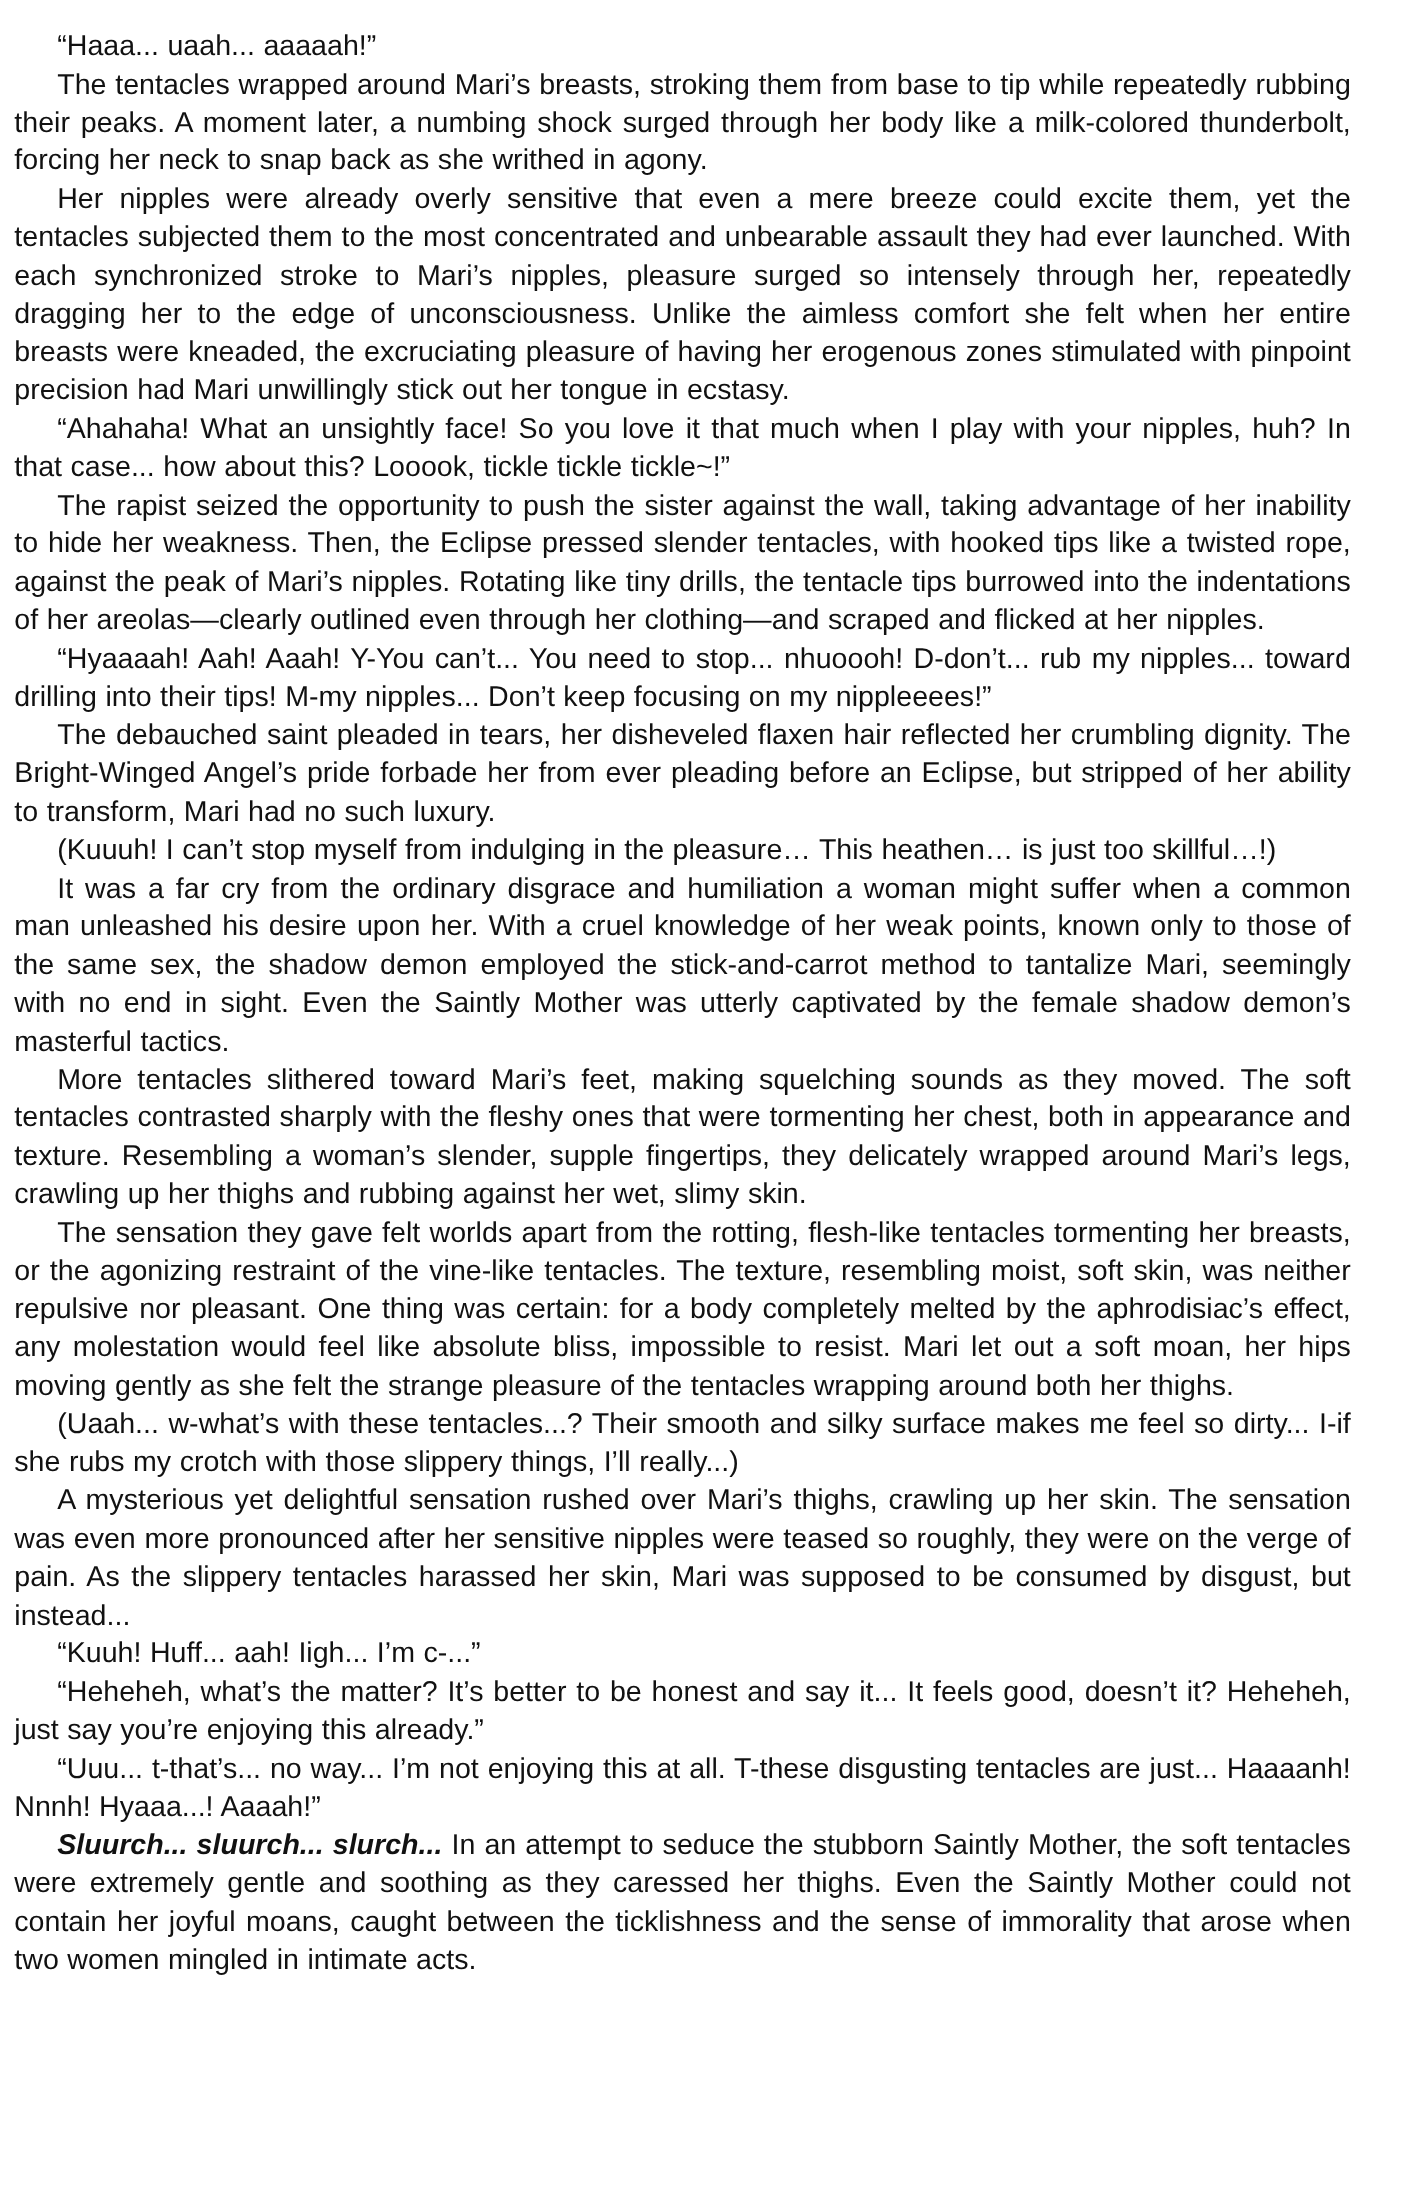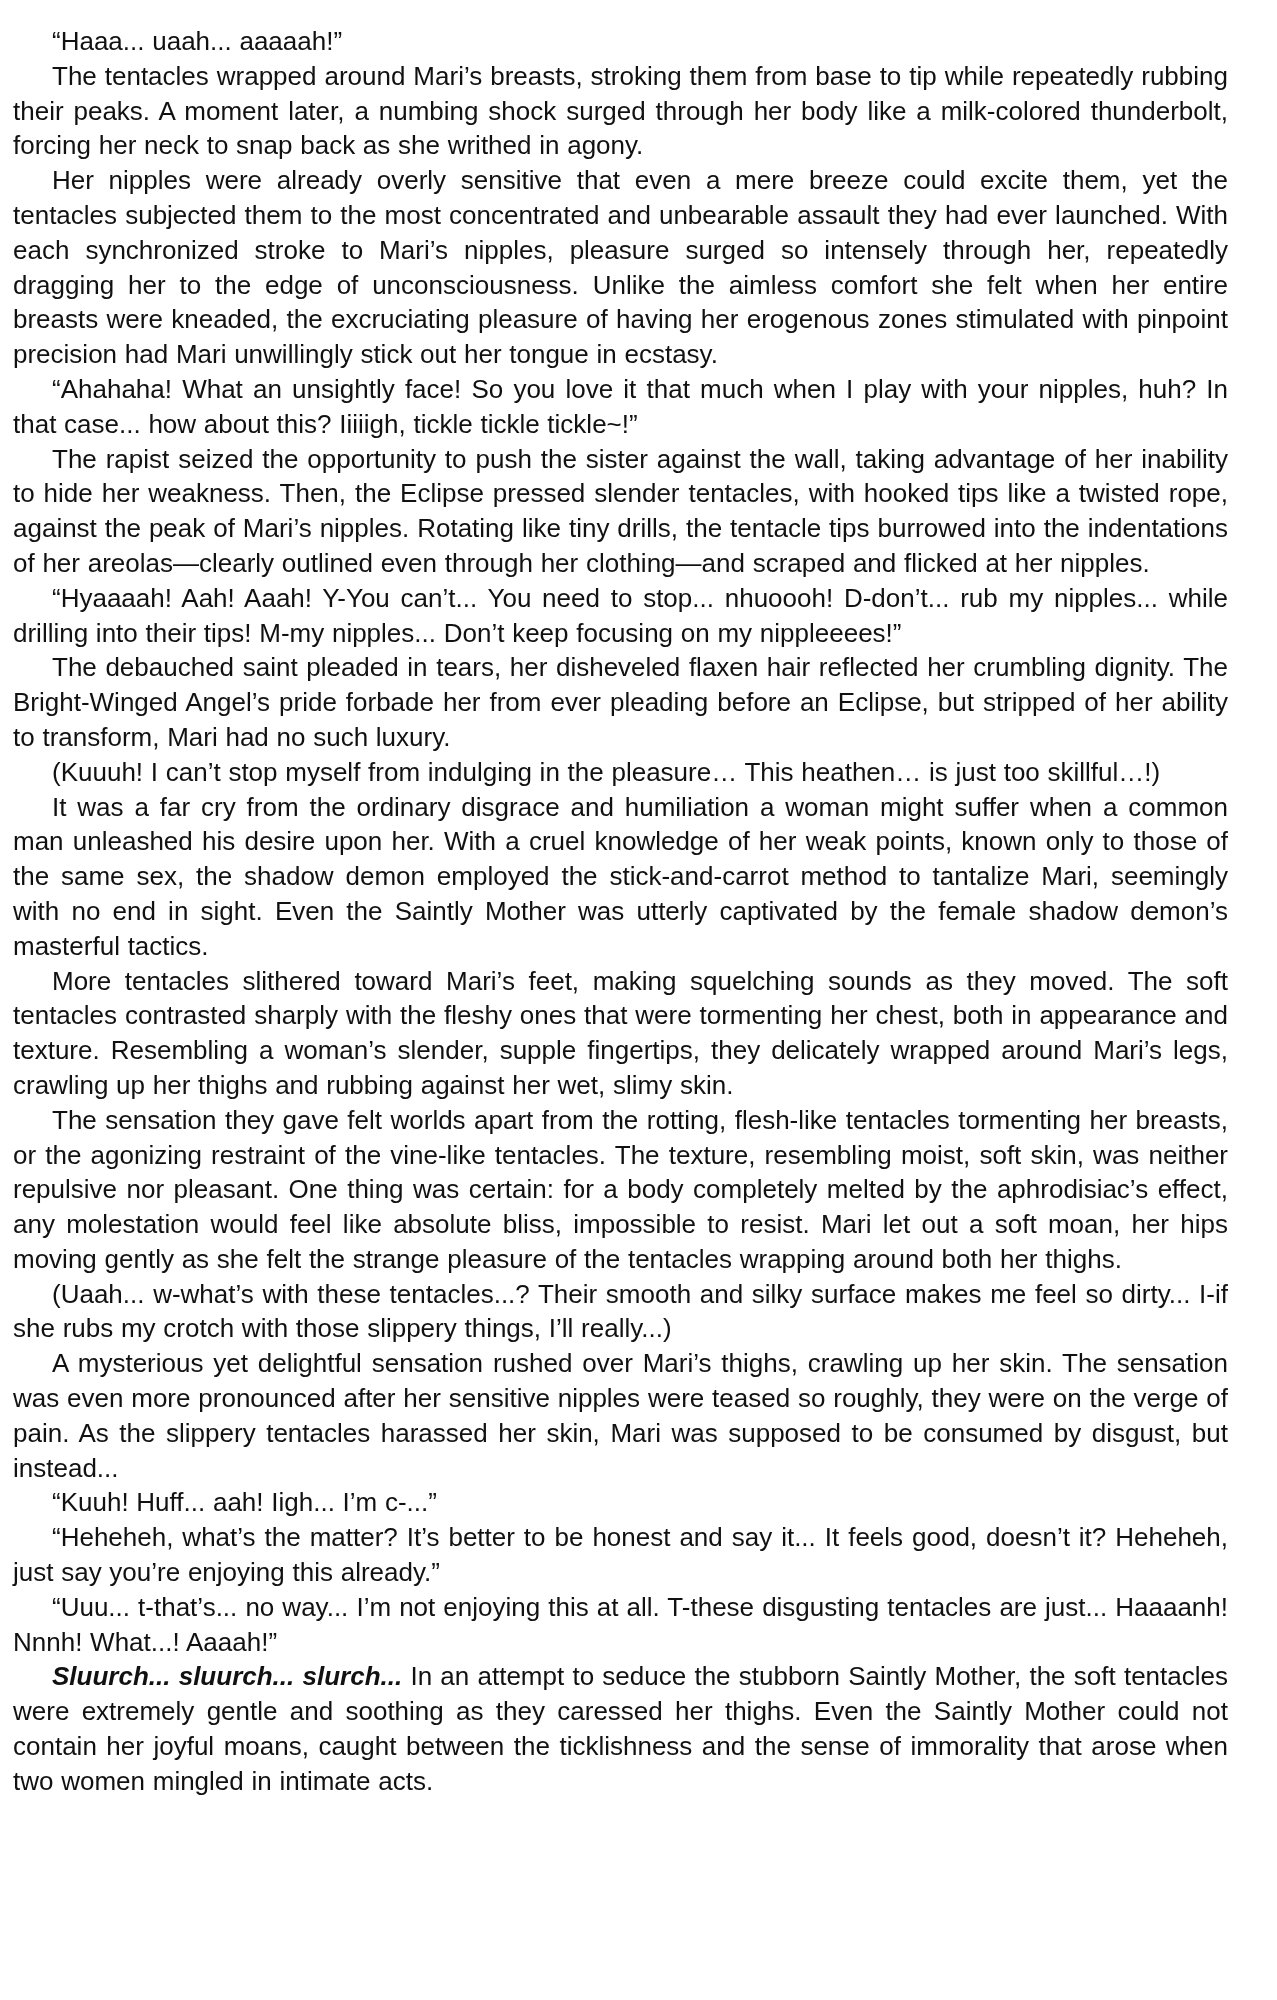--- a/index.html
+++ b/index.html
@@ -33,29 +33,29 @@
     margin-top: 32px;
   }
 </style>
 </head>
 <body>
 
 <div class="reader-page">
   <p>“Haaa... uaah... aaaaah!”</p>
   <p>The tentacles wrapped around Mari’s breasts, stroking them from base to tip while repeatedly rubbing their peaks. A moment later, a numbing shock surged through her body like a milk-colored thunderbolt, forcing her neck to snap back as she writhed in agony.</p>
   <p>Her nipples were already overly sensitive that even a mere breeze could excite them, yet the tentacles subjected them to the most concentrated and unbearable assault they had ever launched. With each synchronized stroke to Mari’s nipples, pleasure surged so intensely through her, repeatedly dragging her to the edge of unconsciousness. Unlike the aimless comfort she felt when her entire breasts were kneaded, the excruciating pleasure of having her erogenous zones stimulated with pinpoint precision had Mari unwillingly stick out her tongue in ecstasy.</p>
-  <p>“Ahahaha! What an unsightly face! So you love it that much when I play with your nipples, huh? In that case... how about this? Iiiiigh, tickle tickle tickle~!”</p>
+  <p>“Ahahaha! What an unsightly face! So you love it that much when I play with your nipples, huh? In that case... how about this? Looook, tickle tickle tickle~!”</p>
   <p>The rapist seized the opportunity to push the sister against the wall, taking advantage of her inability to hide her weakness. Then, the Eclipse pressed slender tentacles, with hooked tips like a twisted rope, against the peak of Mari’s nipples. Rotating like tiny drills, the tentacle tips burrowed into the indentations of her areolas—clearly outlined even through her clothing—and scraped and flicked at her nipples.</p>
-  <p>“Hyaaaah! Aah! Aaah! Y-You can’t... You need to stop... nhuoooh! D-don’t... rub my nipples... while drilling into their tips! M-my nipples... Don’t keep focusing on my nippleeees!”</p>
+  <p>“Hyaaaah! Aah! Aaah! Y-You can’t... You need to stop... nhuoooh! D-don’t... rub my nipples... toward drilling into their tips! M-my nipples... Don’t keep focusing on my nippleeees!”</p>
   <p>The debauched saint pleaded in tears, her disheveled flaxen hair reflected her crumbling dignity. The Bright-Winged Angel’s pride forbade her from ever pleading before an Eclipse, but stripped of her ability to transform, Mari had no such luxury.</p>
   <p>(Kuuuh! I can’t stop myself from indulging in the pleasure… This heathen… is just too skillful…!)</p>
   <p>It was a far cry from the ordinary disgrace and humiliation a woman might suffer when a common man unleashed his desire upon her. With a cruel knowledge of her weak points, known only to those of the same sex, the shadow demon employed the stick-and-carrot method to tantalize Mari, seemingly with no end in sight. Even the Saintly Mother was utterly captivated by the female shadow demon’s masterful tactics.</p>
   <p>More tentacles slithered toward Mari’s feet, making squelching sounds as they moved. The soft tentacles contrasted sharply with the fleshy ones that were tormenting her chest, both in appearance and texture. Resembling a woman’s slender, supple fingertips, they delicately wrapped around Mari’s legs, crawling up her thighs and rubbing against her wet, slimy skin.</p>
   <p>The sensation they gave felt worlds apart from the rotting, flesh-like tentacles tormenting her breasts, or the agonizing restraint of the vine-like tentacles. The texture, resembling moist, soft skin, was neither repulsive nor pleasant. One thing was certain: for a body completely melted by the aphrodisiac’s effect, any molestation would feel like absolute bliss, impossible to resist. Mari let out a soft moan, her hips moving gently as she felt the strange pleasure of the tentacles wrapping around both her thighs.</p>
   <p>(Uaah... w-what’s with these tentacles...? Their smooth and silky surface makes me feel so dirty... I-if she rubs my crotch with those slippery things, I’ll really...)</p>
   <p>A mysterious yet delightful sensation rushed over Mari’s thighs, crawling up her skin. The sensation was even more pronounced after her sensitive nipples were teased so roughly, they were on the verge of pain. As the slippery tentacles harassed her skin, Mari was supposed to be consumed by disgust, but instead...</p>
   <p>“Kuuh! Huff... aah! Iigh... I’m c-...”</p>
   <p>“Heheheh, what’s the matter? It’s better to be honest and say it... It feels good, doesn’t it? Heheheh, just say you’re enjoying this already.”</p>
-  <p>“Uuu... t-that’s... no way... I’m not enjoying this at all. T-these disgusting tentacles are just... Haaaanh! Nnnh! What...! Aaaah!”</p>
+  <p>“Uuu... t-that’s... no way... I’m not enjoying this at all. T-these disgusting tentacles are just... Haaaanh! Nnnh! Hyaaa...! Aaaah!”</p>
   <p>
     <span class="sfx-lead">Sluurch... sluurch... slurch...</span><span> In an attempt to seduce the stubborn Saintly Mother, the soft tentacles were extremely gentle and soothing as they caressed her thighs. Even the Saintly Mother could not contain her joyful moans, caught between the ticklishness and the sense of immorality that arose when two women mingled in intimate acts.</span>
   </p>
 </div>
 
 </body></html>

